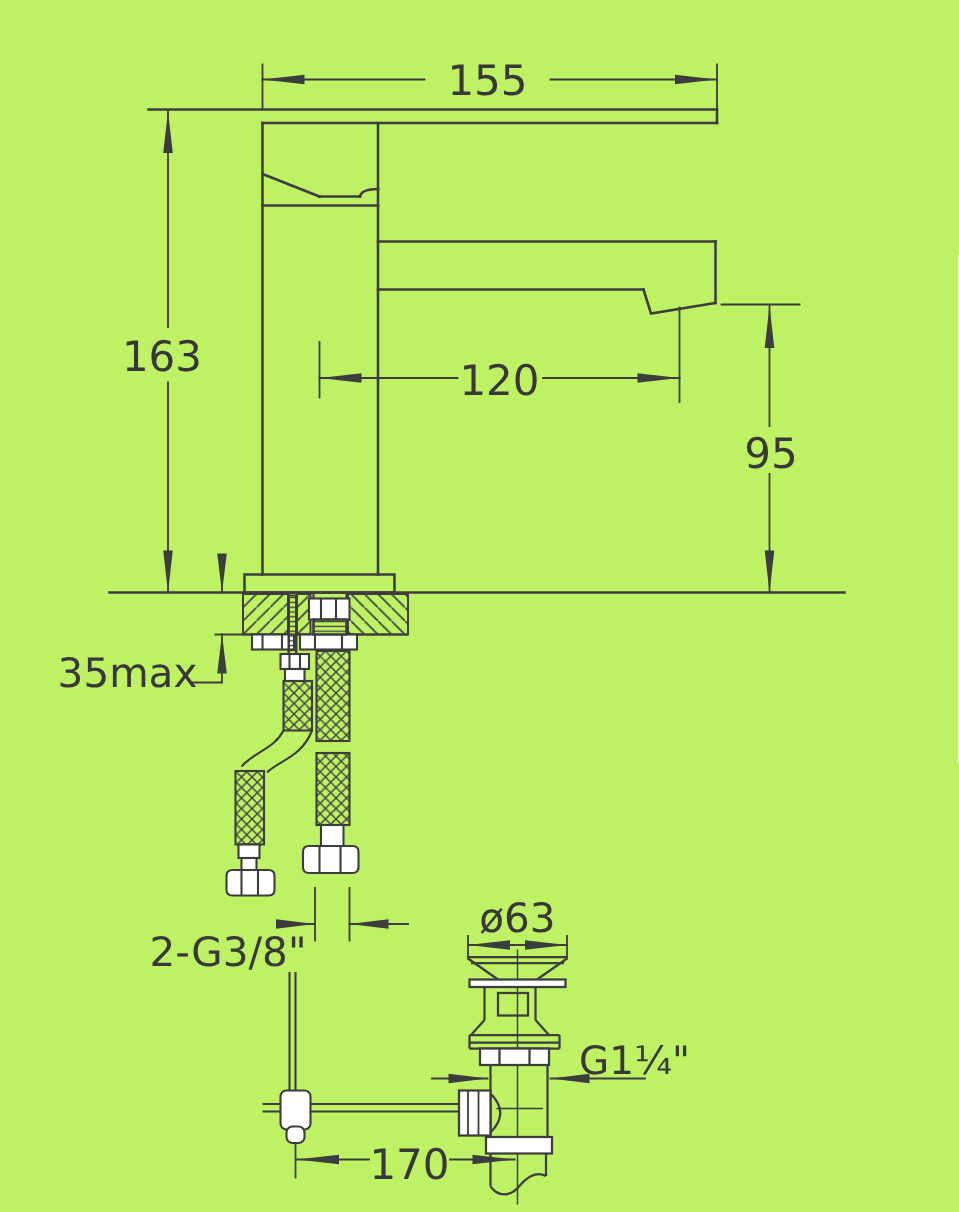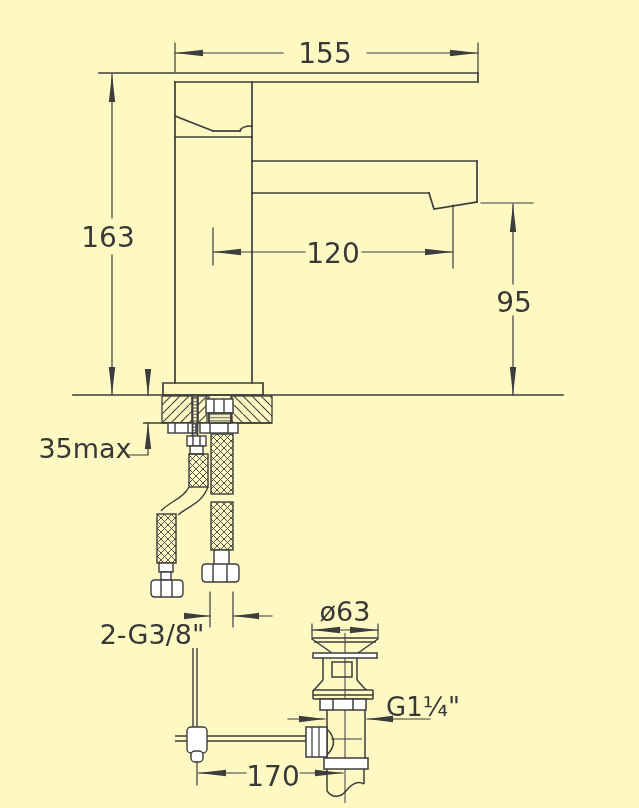--- a/index.html
+++ b/index.html
@@ -1,16 +1,16 @@
 <!DOCTYPE html>
 <html><head>
 <meta charset="utf-8">
 <style>
   html,body{margin:0;padding:0;background:#ffffff;}
-  .stage{position:relative;width:639px;height:808px;background:#fef9c3;overflow:hidden;
+  .stage{position:relative;width:639px;height:808px;background:#bef264;overflow:hidden;
          font-family:"DejaVu Sans","Liberation Sans",sans-serif;}
   svg{display:block}
   svg text{font-family:"DejaVu Sans","Liberation Sans",sans-serif;fill:#383838;}
   .dim-num{font-size:28px;}
   .dim-txt{font-size:27px;}
   .dim-sm{font-size:26px;}
 </style>
 </head>
 <body>
 

